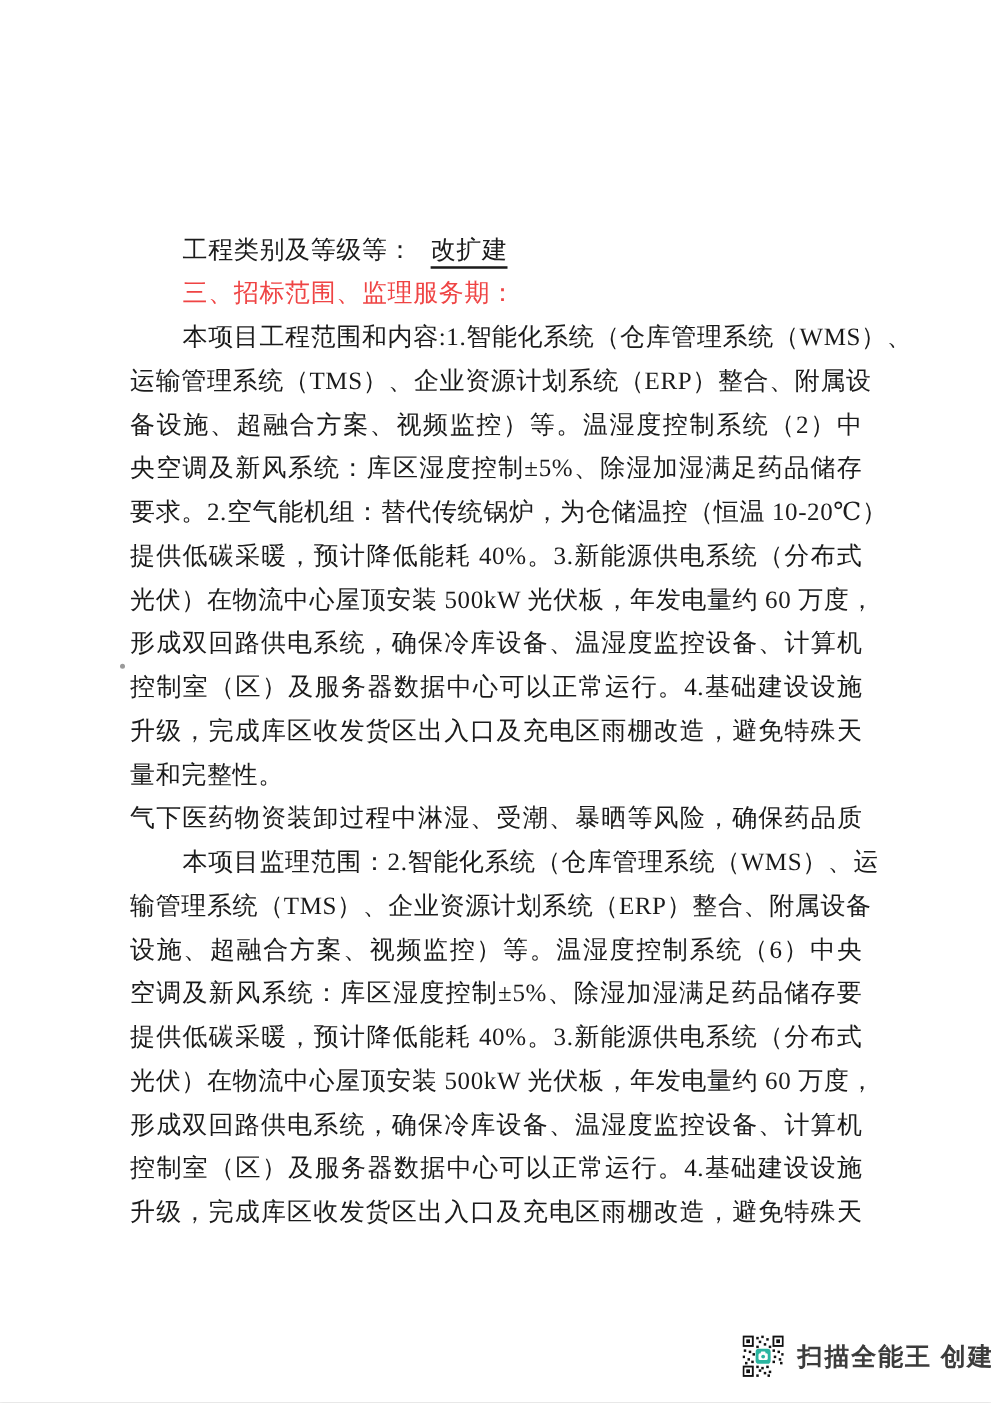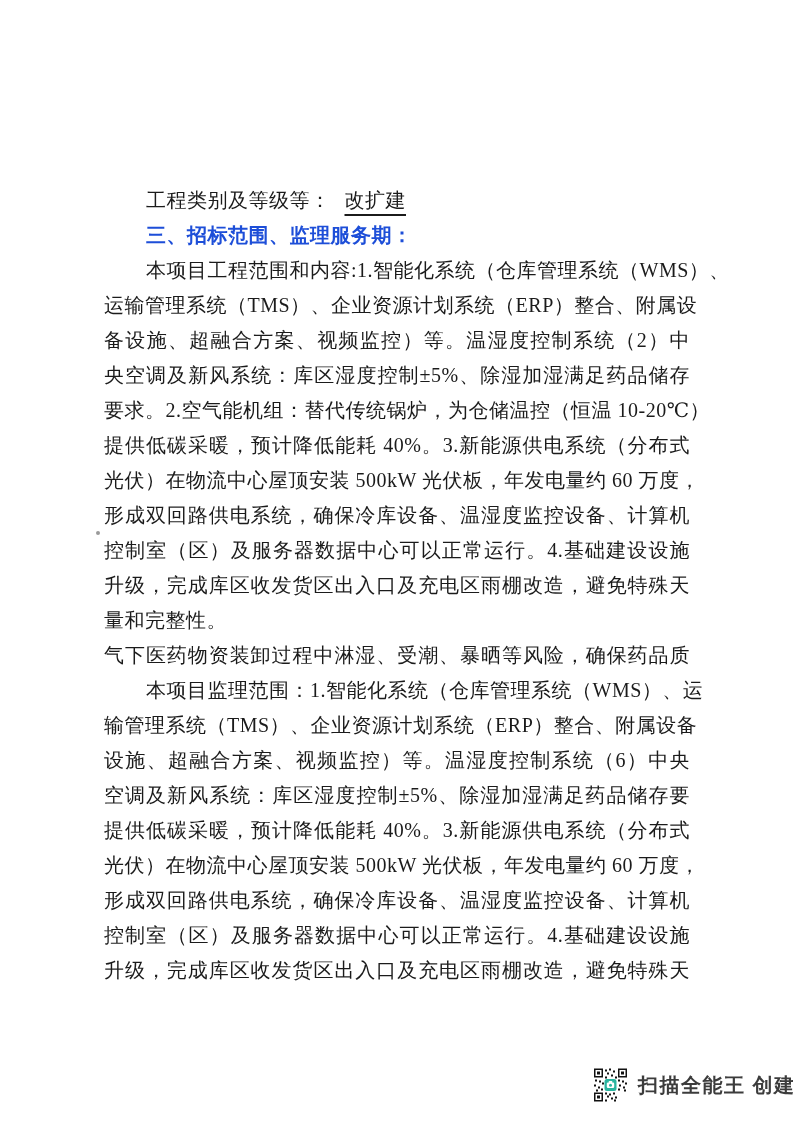--- a/index.html
+++ b/index.html
@@ -15,21 +15,21 @@
   }
   .content{
     position:absolute;left:104px;top:155px;width:586px;
     font-size:20px;line-height:35px;
     letter-spacing:.5px;
     margin-top:28px;
   }
   .line{height:35px;white-space:nowrap;overflow:visible;}
   .line.fill{text-align:justify;text-align-last:justify;}
   .line.indent{text-indent:42px;}
-  .heading{font-weight:700;color:#1d4ed8;}
+  .heading{font-weight:400;color:#ef4444;}
   .uline{
     text-underline-offset:7px;
     text-decoration-thickness:1.5px;
     text-decoration-skip-ink:none;
     text-decoration-color:#222;
   }
   .cat-uline{
     text-decoration:underline;
     text-underline-offset:7px;
     text-decoration-thickness:1.6px;
@@ -70,21 +70,21 @@
         <div class="line fill"><span class="uline">备设施、超融合方案、视频监控）等。温湿度控制系统（2）中</span></div>
         <div class="line fill"><span class="uline">央空调及新风系统：库区湿度控制±5%、除湿加湿满足药品储存</span></div>
         <div class="line fill"><span class="uline">要求。2.空气能机组：替代传统锅炉，为仓储温控（恒温 10-20℃）</span></div>
         <div class="line fill"><span class="uline">提供低碳采暖，预计降低能耗 40%。3.新能源供电系统（分布式</span></div>
         <div class="line fill"><span class="uline">光伏）在物流中心屋顶安装 500kW 光伏板，年发电量约 60 万度，</span></div>
         <div class="line fill"><span class="uline">形成双回路供电系统，确保冷库设备、温湿度监控设备、计算机</span></div>
         <div class="line fill"><span class="uline">控制室（区）及服务器数据中心可以正常运行。4.基础建设设施</span></div>
         <div class="line fill"><span class="uline">升级，完成库区收发货区出入口及充电区雨棚改造，避免特殊天</span></div>
         <div class="line"><span class="uline">量和完整性。</span></div>
         <div class="line fill"><span class="uline">气下医药物资装卸过程中淋湿、受潮、暴晒等风险，确保药品质</span></div>
-        <div class="line indent fill"><span>本项目监理范围：</span><span class="uline">1.智能化系统（仓库管理系统（WMS）、运</span></div>
+        <div class="line indent fill"><span>本项目监理范围：</span><span class="uline">2.智能化系统（仓库管理系统（WMS）、运</span></div>
         <div class="line fill"><span class="uline">输管理系统（TMS）、企业资源计划系统（ERP）整合、附属设备</span></div>
         <div class="line fill"><span class="uline">设施、超融合方案、视频监控）等。温湿度控制系统（6）中央</span></div>
         <div class="line fill"><span class="uline">空调及新风系统：库区湿度控制±5%、除湿加湿满足药品储存要</span></div>
         <div class="line fill"><span class="uline">提供低碳采暖，预计降低能耗 40%。3.新能源供电系统（分布式</span></div>
         <div class="line fill"><span class="uline">光伏）在物流中心屋顶安装 500kW 光伏板，年发电量约 60 万度，</span></div>
         <div class="line fill"><span class="uline">形成双回路供电系统，确保冷库设备、温湿度监控设备、计算机</span></div>
         <div class="line fill"><span class="uline">控制室（区）及服务器数据中心可以正常运行。4.基础建设设施</span></div>
         <div class="line fill"><span class="uline">升级，完成库区收发货区出入口及充电区雨棚改造，避免特殊天</span></div>
       </div>
   </div>

